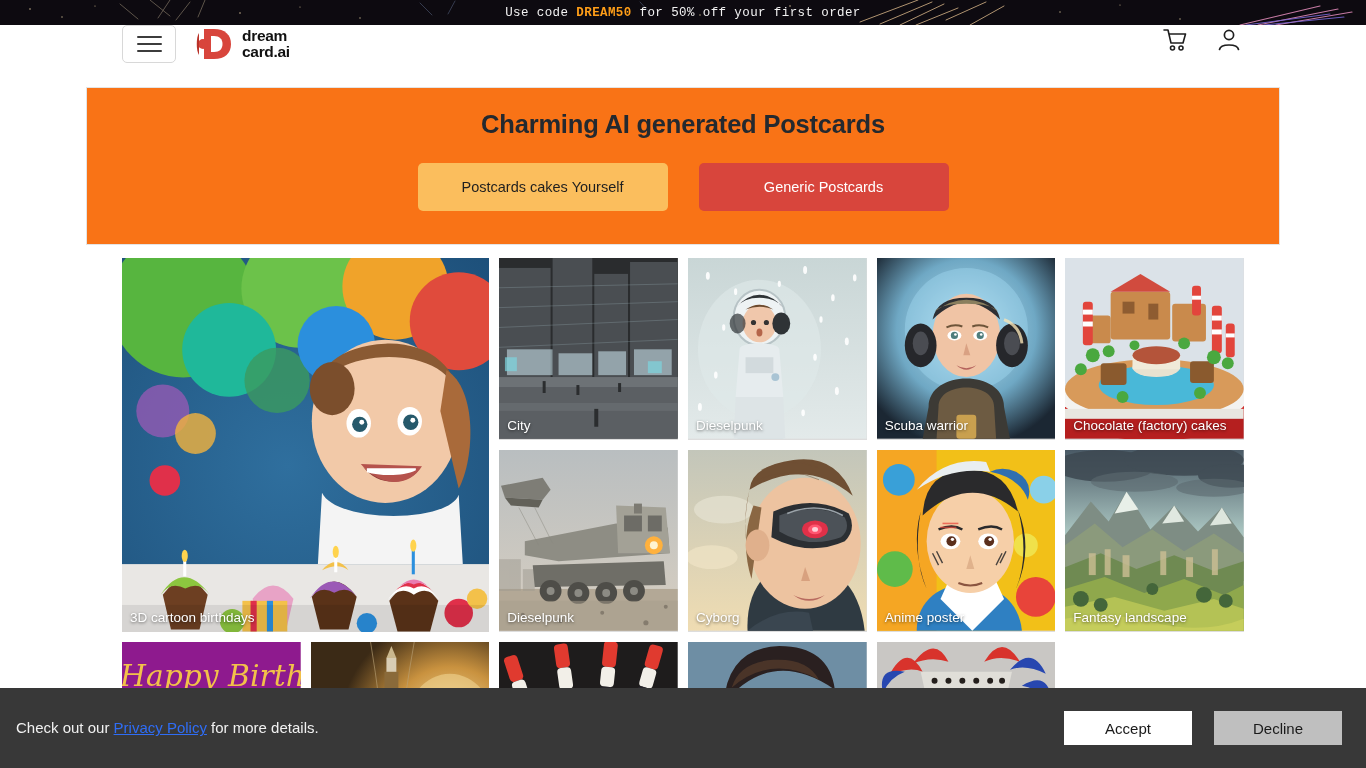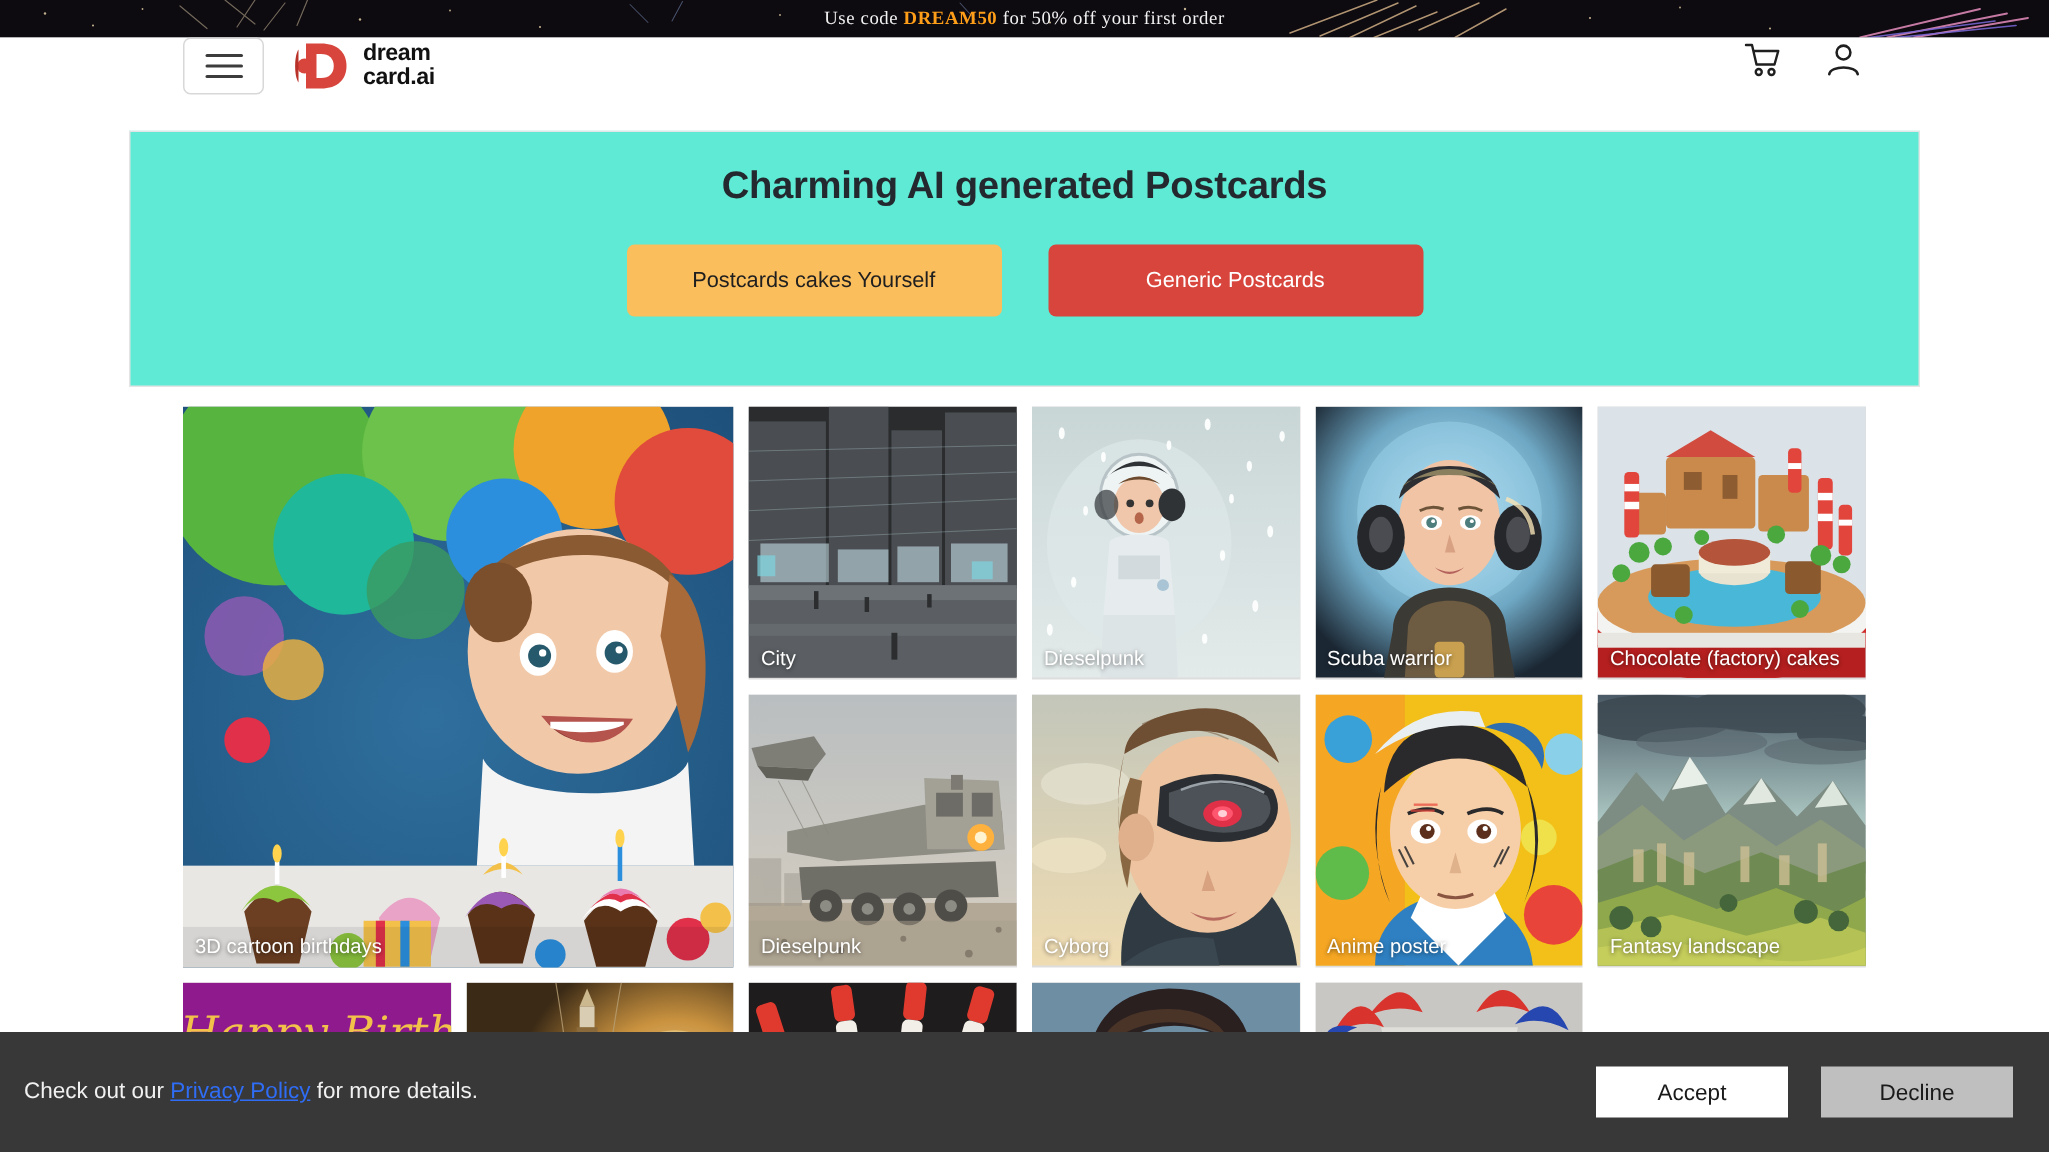--- a/index.html
+++ b/index.html
@@ -14,21 +14,21 @@
   .promo-banner {
     position: relative;
     width: 100%; height: 25px;
     background: #0d0a10;
     overflow: hidden;
     display: flex; align-items: center; justify-content: center;
   }
   .fireworks { position: absolute; inset: 0; }
   .promo-text {
     position: relative; z-index: 3;
-    font-family: Liberation Serif, serif;
+    font-family: Liberation Mono, monospace;
     font-size: 12.5px; letter-spacing: .4px;
     color: #f2f2f2; white-space: nowrap;
   }
   .promo-code { color: #ff9e18; font-weight: bold; }
 
   
   .site-header {
     height: 62px; background: #fff;
     display: flex; align-items: flex-start;
     padding: 0 122px 0 122px;
@@ -50,22 +50,22 @@
   .brand-text .l2 { font-size: 15.5px; }
 
   .header-actions { margin-left: auto; display: flex; align-items: center; gap: 24px; }
   .icon-btn { width: 30px; height: 30px; background: none; border: none; cursor: pointer;
               display: flex; align-items: center; justify-content: center; }
 
   
   .hero-panel {
     margin: 0 86px;
     border: 1px solid #e4e4e4;
-    background: #5eead4;
-    padding: 22px 20px 46px;
+    background: #f97316;
+    padding: 22px 20px 33px;
     text-align: center;
   }
   .hero-title {
     font-size: 25.5px; font-weight: bold; color: #24292f;
     letter-spacing: -.2px; margin-bottom: 24px;
   }
   .hero-buttons { display: flex; justify-content: center; gap: 31px; }
   .hero-btn {
     border: none; border-radius: 5px; cursor: pointer;
     font-size: 14.5px; font-family: "Liberation Sans", sans-serif;

